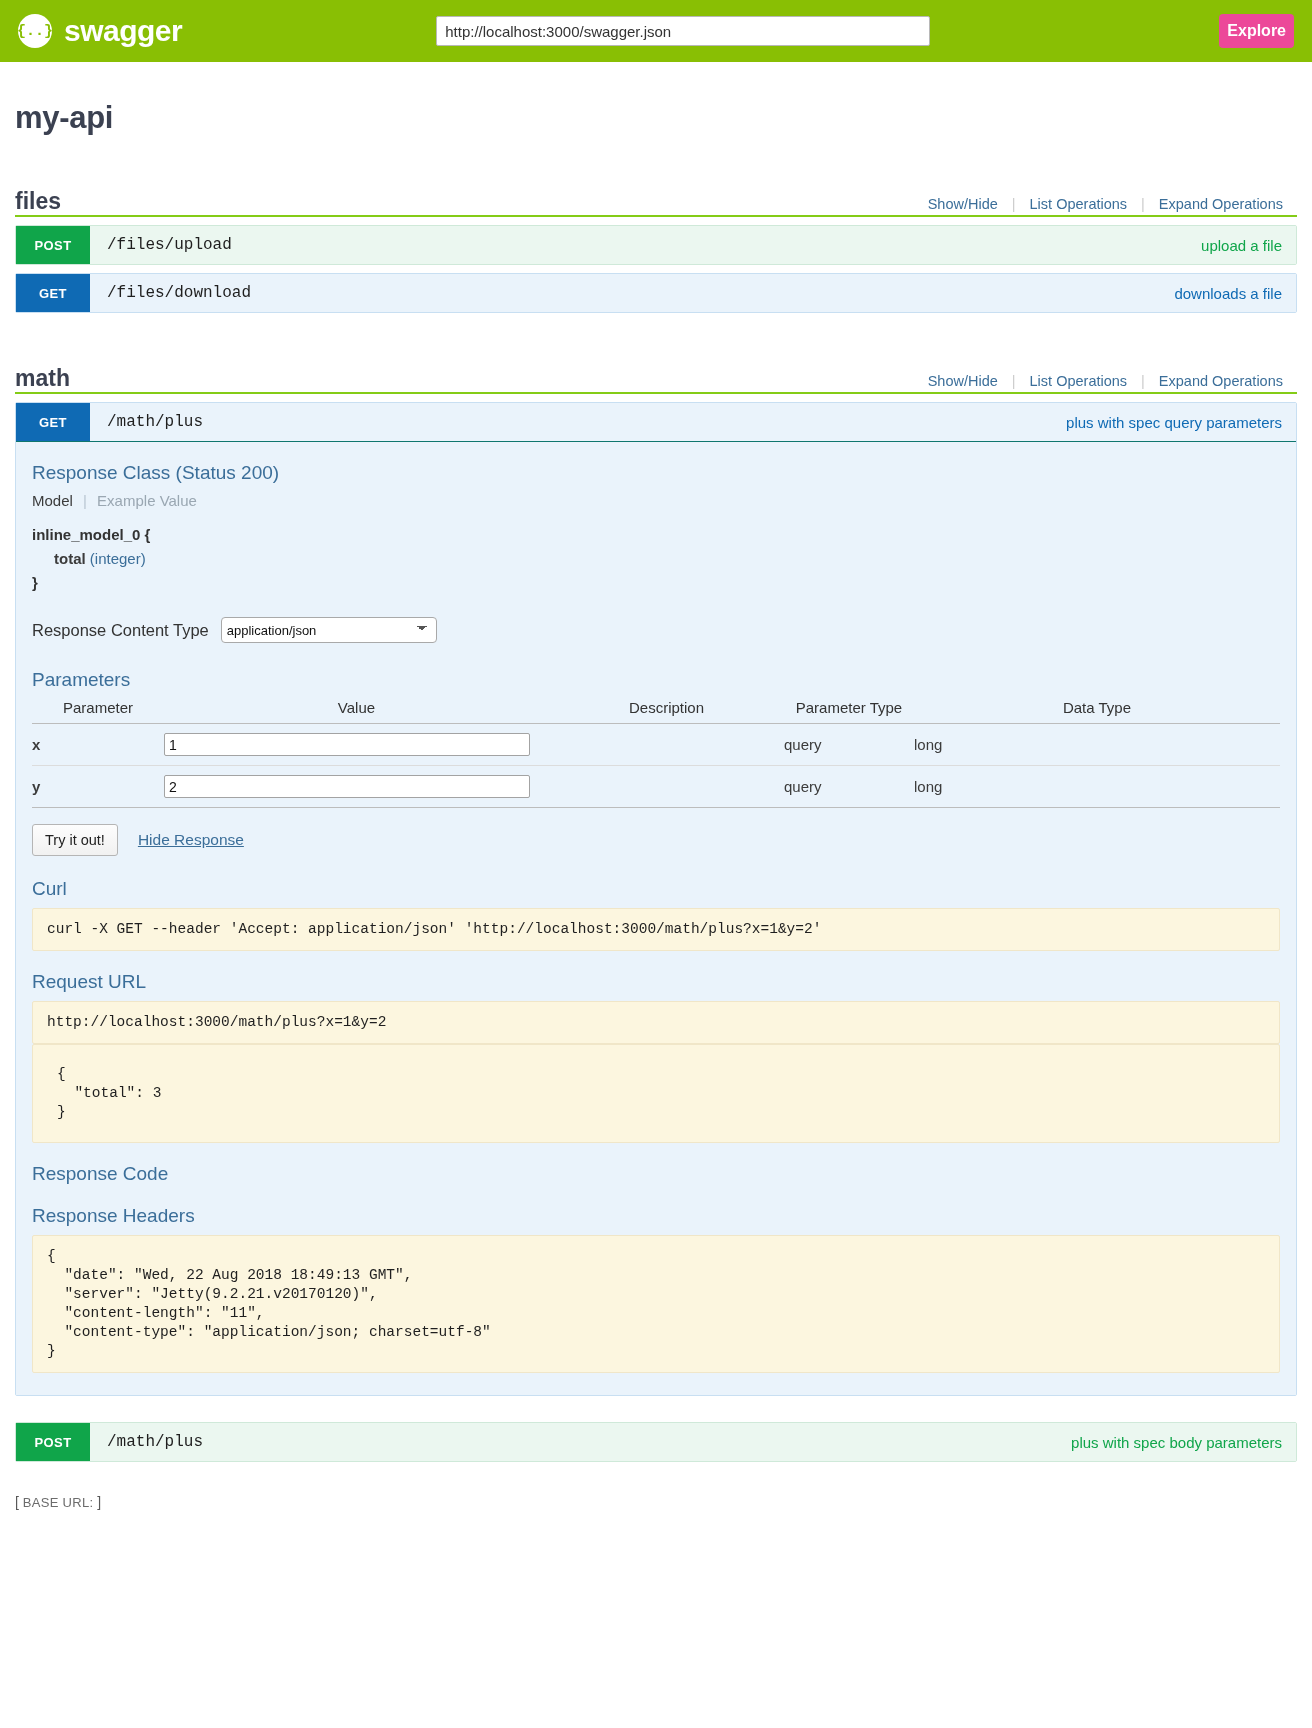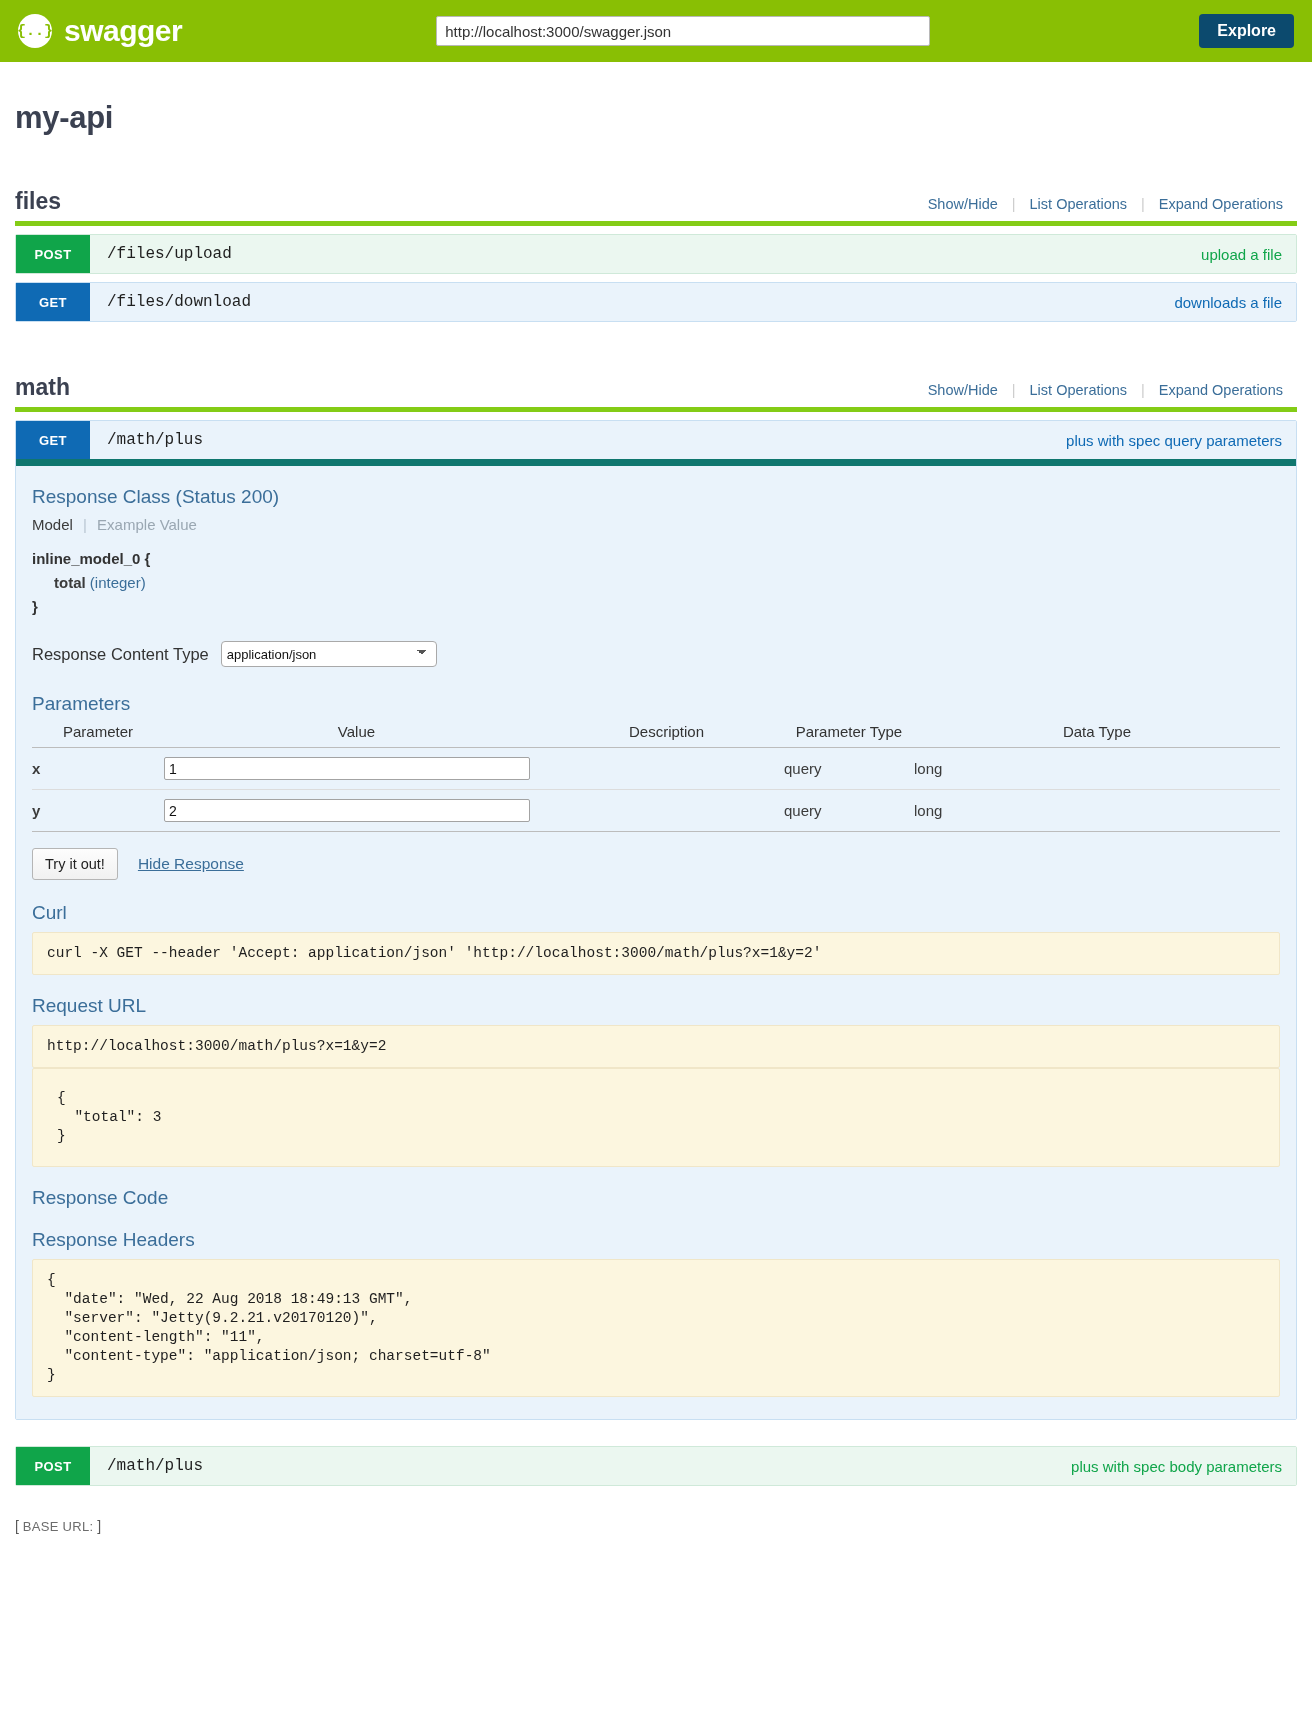--- a/index.html
+++ b/index.html
@@ -42,47 +42,46 @@
     border: 1px solid #b8b8b8;
     border-radius: 2px;
     padding: 2px 8px;
     font-size: 15px;
     font-family: "Liberation Sans", sans-serif;
     color: #333;
     background: #fff;
   }
   .explore-btn {
     margin-left: auto;
-    background: #0c4a6e;
+    background: #ec4899;
     color: #fff;
     border: none;
     border-radius: 4px;
     font-size: 16px;
     font-weight: bold;
-    padding: 8px 18px;
+    padding: 8px 8px;
     cursor: pointer;
     font-family: "Liberation Sans", sans-serif;
   }
 
   
   .page { padding: 0 15px; }
   .api-title {
     font-size: 31px;
     font-weight: bold;
     color: #3b4151;
     margin: 38px 0 0 0;
     letter-spacing: -0.3px;
   }
 
   .resource-head {
     display: flex;
     align-items: flex-end;
-    border-bottom: 5px solid #84cc16;
+    border-bottom: 2px solid #84cc16;
     margin-top: 52px;
-    padding-bottom: 6px;
   }
   .resource-name {
     font-size: 23px;
     font-weight: bold;
     color: #3b4151;
   }
   .resource-links {
     margin-left: auto;
     display: flex;
     align-items: center;
@@ -142,21 +141,21 @@
     margin-left: auto;
     font-size: 15px;
   }
   .op.get  .op-summary { color: #0f6ab4; }
   .op.post .op-summary { color: #10a54a; }
 
   
   .op-body {
     background: #eaf3fb;
     padding: 14px 16px 22px 16px;
-    border-top: 7px solid #0f766e;
+    border-top: 1px solid #0f766e;
   }
   .sec-title {
     color: #3b6e99;
     font-size: 19px;
     margin: 6px 0 8px 0;
     font-weight: normal;
   }
   .tabs { font-size: 15px; margin-bottom: 14px; }
   .tabs .active { color: #3b3b3b; }
   .tabs .divider { color: #b9c7d3; margin: 0 6px; }

